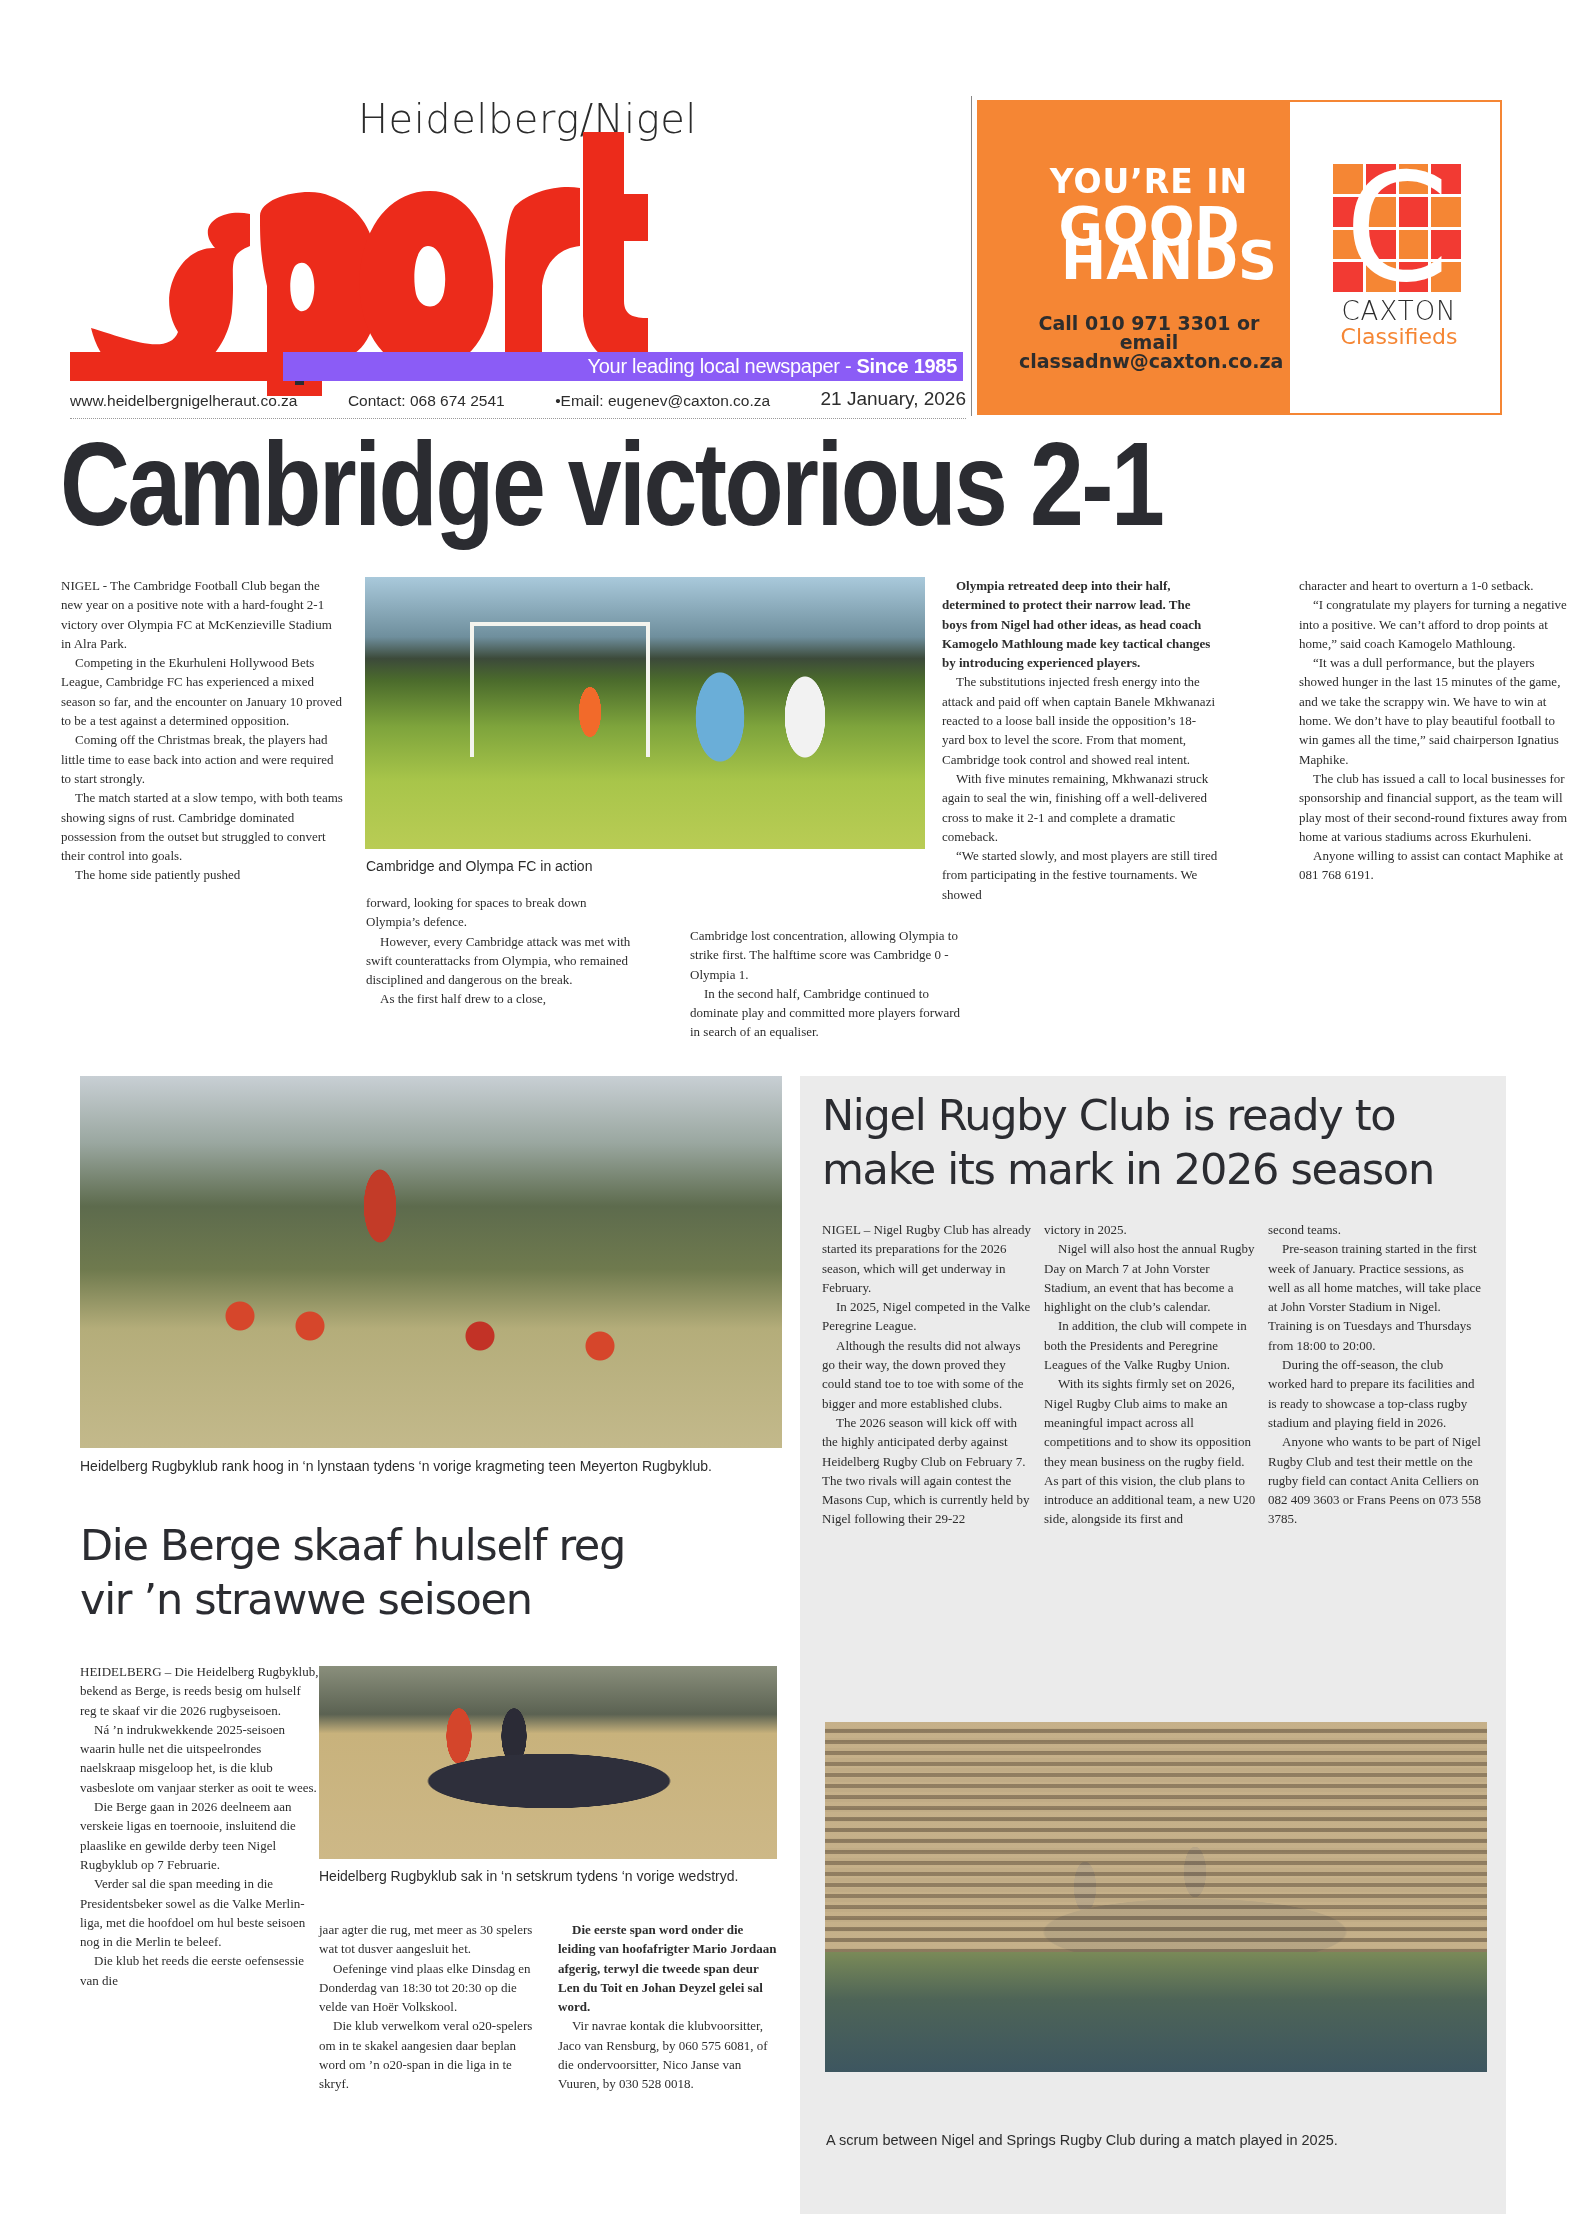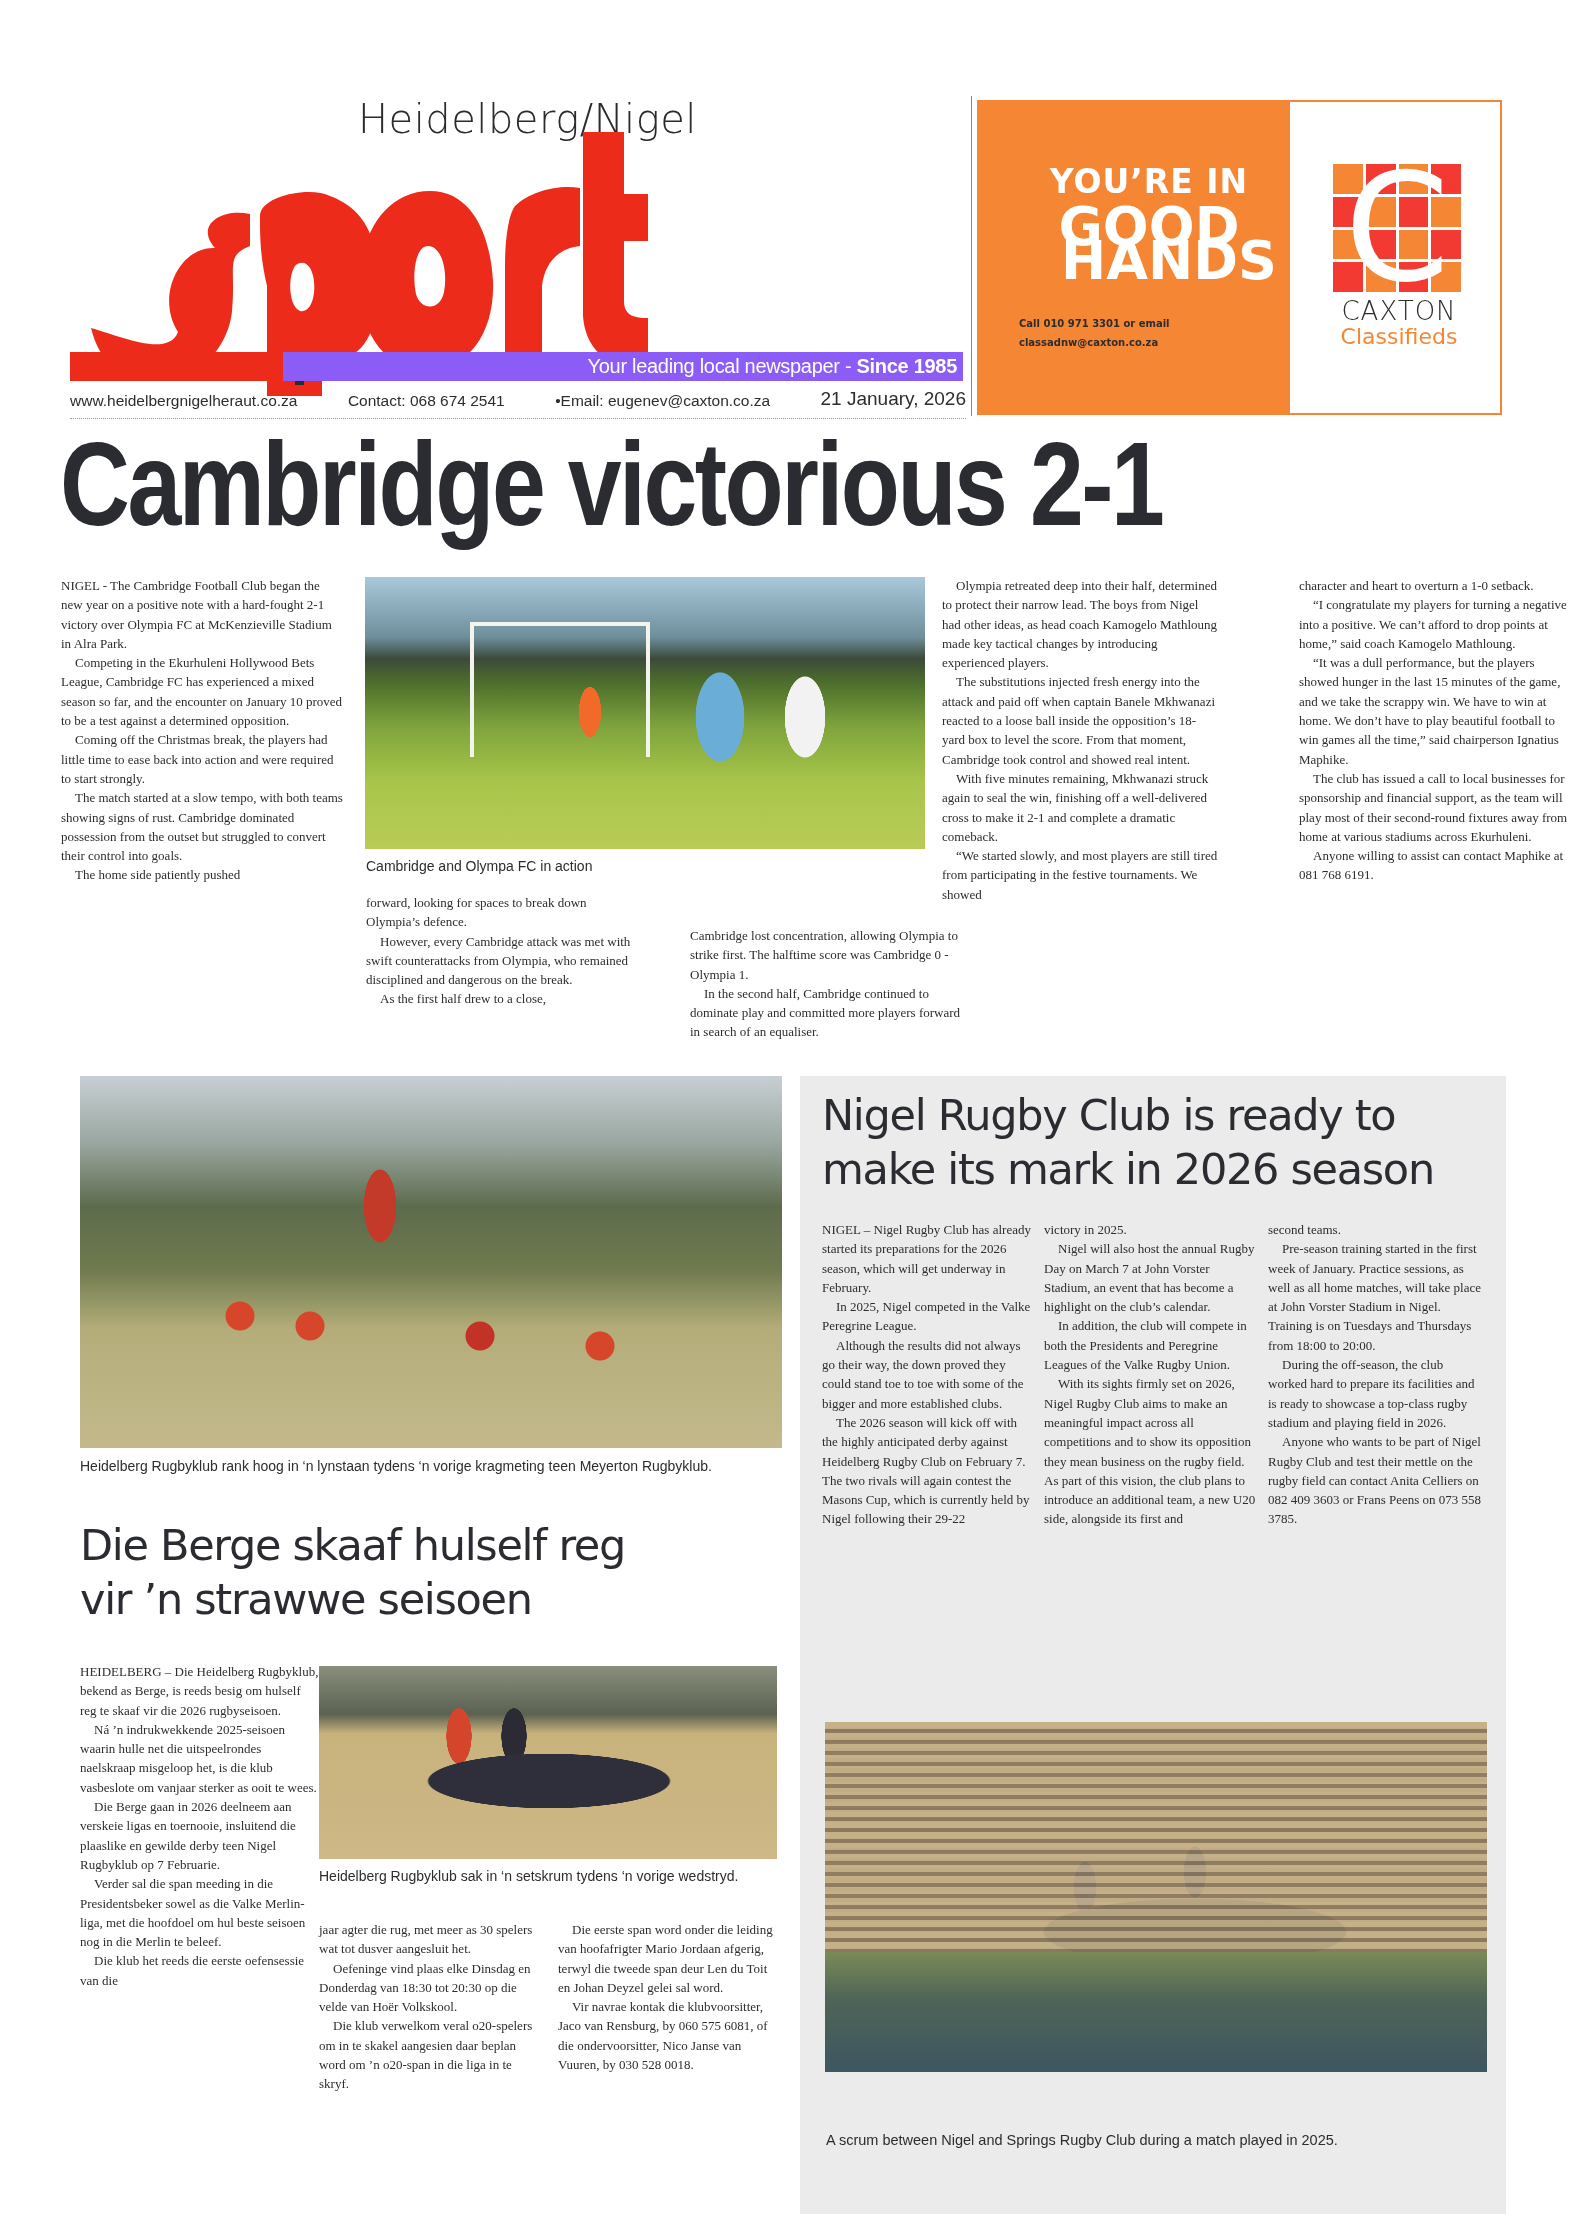--- a/index.html
+++ b/index.html
@@ -19,37 +19,37 @@
   .dotted-rule { left: 70px; top: 418px; width: 896px; border-top: 1px dotted #999; }
   .v-rule { left: 971px; top: 96px; width: 1px; height: 320px; background: #888; }
 
   
   .ad { left: 977px; top: 100px; width: 525px; height: 315px; border: 2px solid #f58634; background: #fff; }
   .ad-orange { position: absolute; left: 0; top: 0; width: 311px; height: 100%; background: #f58634; }
   .ad-head { position: absolute; left: 60px; width: 220px; color: #fff; font-family: "DejaVu Sans", sans-serif; font-weight: 700; text-align: center; }
   .ad-h1 { top: 60px; font-size: 33px; letter-spacing: 1px; }
   .ad-h2 { top: 98px; font-size: 54px; line-height: 54px; }
   .ad-h3 { top: 132px; font-size: 54px; line-height: 54px; margin-left: 20px; }
-  .ad-call { position: absolute; left: 40px; width: 260px; top: 212px; font-family: "DejaVu Sans", sans-serif; font-weight: 700; font-size: 10px; color: #2d2d2d; line-height: 19px; }
+  .ad-call { position: absolute; left: 40px; width: 260px; top: 212px; text-align: center; font-family: "DejaVu Sans", sans-serif; font-weight: 700; font-size: 19px; color: #2d2d2d; line-height: 19px; }
   .ad-logo { position: absolute; left: 354px; top: 62px; width: 128px; height: 128px; display: grid; grid-template-columns: repeat(4, 1fr); grid-template-rows: repeat(4, 1fr); gap: 3px; }
   .ad-logo .sq { background: #f58634; }
   .ad-logo .sq.r { background: #f23a33; }
   .ad-logo-c { position: absolute; left: 354px; top: 62px; width: 128px; height: 128px; display: flex; align-items: center; justify-content: center; font-family: "DejaVu Sans", sans-serif; font-size: 150px; color: #fff; line-height: 1; }
   .ad-brand { position: absolute; left: 340px; top: 194px; width: 160px; text-align: center; font-family: "DejaVu Sans", sans-serif; }
   .ad-brand .caxton { font-size: 26px; color: #2d2d2d; letter-spacing: 1px; font-weight: 300; }
   .ad-brand .classifieds { font-size: 22px; color: #f58634; margin-top: -2px; }
 
   
   .headline { left: 60px; top: 420px; font-family: "Liberation Sans", sans-serif; font-weight: 700; font-size: 118px; color: #2b2c31; letter-spacing: -3px; transform: scaleX(0.82); transform-origin: left top; white-space: nowrap; line-height: 1.1; }
 
   
   .col { font-size: 13px; line-height: 19.3px; color: #2d2d2d; }
   .col p { text-indent: 0; }
   .col p + p { text-indent: 14px; }
-  .col p.ind { text-indent: 14px; }
+  .col p.ind { text-indent: 14px; font-weight: bold; }
 
   .caption { font-family: "Liberation Sans", sans-serif; font-size: 14px; color: #2d2d2d; line-height: 17px; }
 
   
   .photo { overflow: hidden; }
   .photo-football { left: 365px; top: 577px; width: 560px; height: 272px;
     background:
       radial-gradient(ellipse 60px 110px at 355px 140px, #6aaed8 0 40%, transparent 41%),
       radial-gradient(ellipse 50px 100px at 440px 140px, #f2f2f2 0 40%, transparent 41%),
       radial-gradient(ellipse 20px 45px at 225px 135px, #f26a2a 0 55%, transparent 56%),

